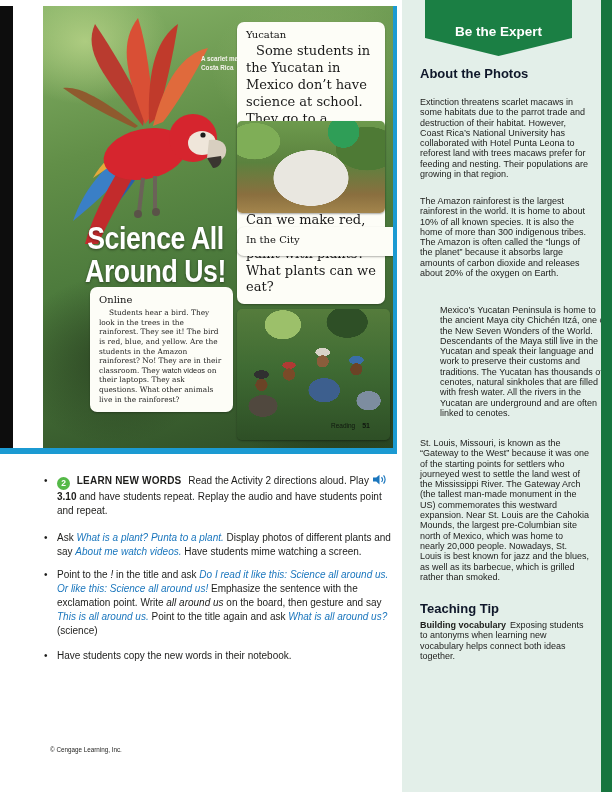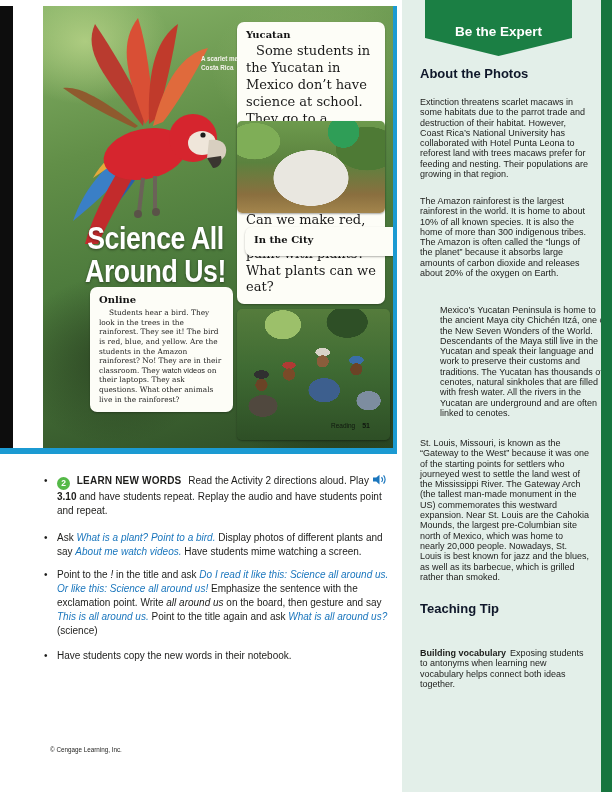--- a/index.html
+++ b/index.html
@@ -23,24 +23,24 @@
 
   .photo-caption { position:absolute; left:158px; top:48px; width:80px;
     color:#f4f2ec; font-size:6.3px; font-weight:bold; line-height:1.45; }
 
   .spread-title { position:absolute; left:0; top:216px; width:225px; text-align:center;
     color:#ffffff; font-weight:bold; font-size:31px; line-height:1.07; letter-spacing:-0.5px;
     transform:scaleX(.86); transform-origin:center; text-shadow:0 1px 3px rgba(0,0,0,.45); }
 
   .textbox { position:absolute; background:#fdfdf7; border-radius:7px; padding:7px 9px 8px 9px;
     box-shadow:0 1px 2px rgba(0,0,0,.3); }
-  .textbox h3 { font-family:"DejaVu Serif", serif; font-size:10px; font-weight:bold; color:#141414; margin-bottom:3px; }
+  .textbox h3 { font-family:"DejaVu Serif", serif; font-size:10px; font-weight:normal; color:#141414; margin-bottom:3px; }
   .textbox p  { font-family:"DejaVu Serif", serif; font-size:13px; line-height:1.3; color:#1a1a1a; text-indent:10px; }
   .box-yucatan { left:194px; top:16px;  width:148px; }
-  .box-city    { left:202px; top:221px; width:176px; }
+  .box-city    { left:194px; top:221px; width:176px; }
   .box-online  { left:47px;  top:281px; width:143px; }
   .box-online p { font-size:7.4px; }
   .vocab { font-family:Liberation Sans, sans-serif; }
 
   .inset-photo { position:absolute; border-radius:5px; box-shadow:0 1px 2px rgba(0,0,0,.35); }
   .photo-yucatan { left:194px; top:115px; width:148px; height:92px;
     background:
       radial-gradient(26px 26px at 72% 12%, #2f9e57 0 60%, transparent 61%),
       radial-gradient(62px 46px at 50% 62%, #e9e7e0 0 60%, transparent 61%),
       radial-gradient(16px 12px at 53% 74%, #c9a07a 0 60%, transparent 61%),
@@ -89,21 +89,21 @@
   .edge-bar { position:absolute; left:601px; top:0; width:11px; height:792px; background:#17753f; }
   .banner { position:absolute; left:23px; top:0; width:147px; height:56px; background:#1b7f44;
     clip-path:polygon(0 0, 100% 0, 100% 68%, 50% 100%, 0 68%);
     filter:drop-shadow(2px 2px 1px rgba(70,70,70,.45));
     display:flex; justify-content:center; align-items:flex-start; }
   .banner span { color:#ffffff; font-weight:bold; font-size:13.5px; margin-top:24px; }
   .sb-head { position:absolute; left:18px; color:#0f172a; font-weight:bold; font-size:13px; }
   .h-about { top:66px; } .h-tip { top:601px; }
   .sb-text { position:absolute; left:18px; width:170px; font-size:9px; line-height:10.3px; color:#1d1d1b; }
   .sb-p1 { top:84px;margin-top:13px; } .sb-p2 { top:196px; } .sb-p3 { top:305px;margin-left:20px; } .sb-p4 { top:438px; }
-  .sb-tip { top:648px; }
+  .sb-tip { top:620px; }
   .tip-lead { font-weight:bold; margin-right:4px; }
 
   
   .copyright { position:absolute; left:50px; top:746px; font-size:6.3px; color:#1d1d1b; }
 </style>
 </head>
 <body>
 
 <div class="page">
 
@@ -190,21 +190,21 @@
         <polygon points="0,4 4,4 8,0.5 8,12.5 4,9 0,9" fill="#1a76bd"></polygon>
         <path d="M10.5 3.5 Q13 6.5 10.5 9.5" stroke="#1a76bd" stroke-width="1.4" fill="none"></path>
         <path d="M13 1.5 Q16.8 6.5 13 11.5" stroke="#1a76bd" stroke-width="1.4" fill="none"></path>
       </svg>
       <span class="track">3.10</span>
       <span>and have students repeat. Replay the audio and have students point and repeat.</span>
     </div>
 
     <div class="note nb2">
       <span class="dot">•</span>
-      <span>Ask </span><span class="blue">What is a plant? Point to a bird.</span><span> Display photos of different plants and say </span><span class="blue">About me watch videos.</span><span> Have students mime watching a screen.</span>
+      <span>Ask </span><span class="blue">What is a plant? Punta to a plant.</span><span> Display photos of different plants and say </span><span class="blue">About me watch videos.</span><span> Have students mime watching a screen.</span>
     </div>
 
     <div class="note nb3">
       <span class="dot">•</span>
       <span>Point to the </span><span class="ital">!</span><span> in the title and ask </span><span class="blue">Do I read it like this: Science all around us. Or like this: Science all around us!</span><span> Emphasize the sentence with the exclamation point. Write </span><span class="ital">all around us</span><span> on the board, then gesture and say </span><span class="blue">This is all around us.</span><span> Point to the title again and ask </span><span class="blue">What is all around us?</span><span> (science)</span>
     </div>
 
     <div class="note nb4">
       <span class="dot">•</span>
       <span>Have students copy the new words in their notebook.</span>

